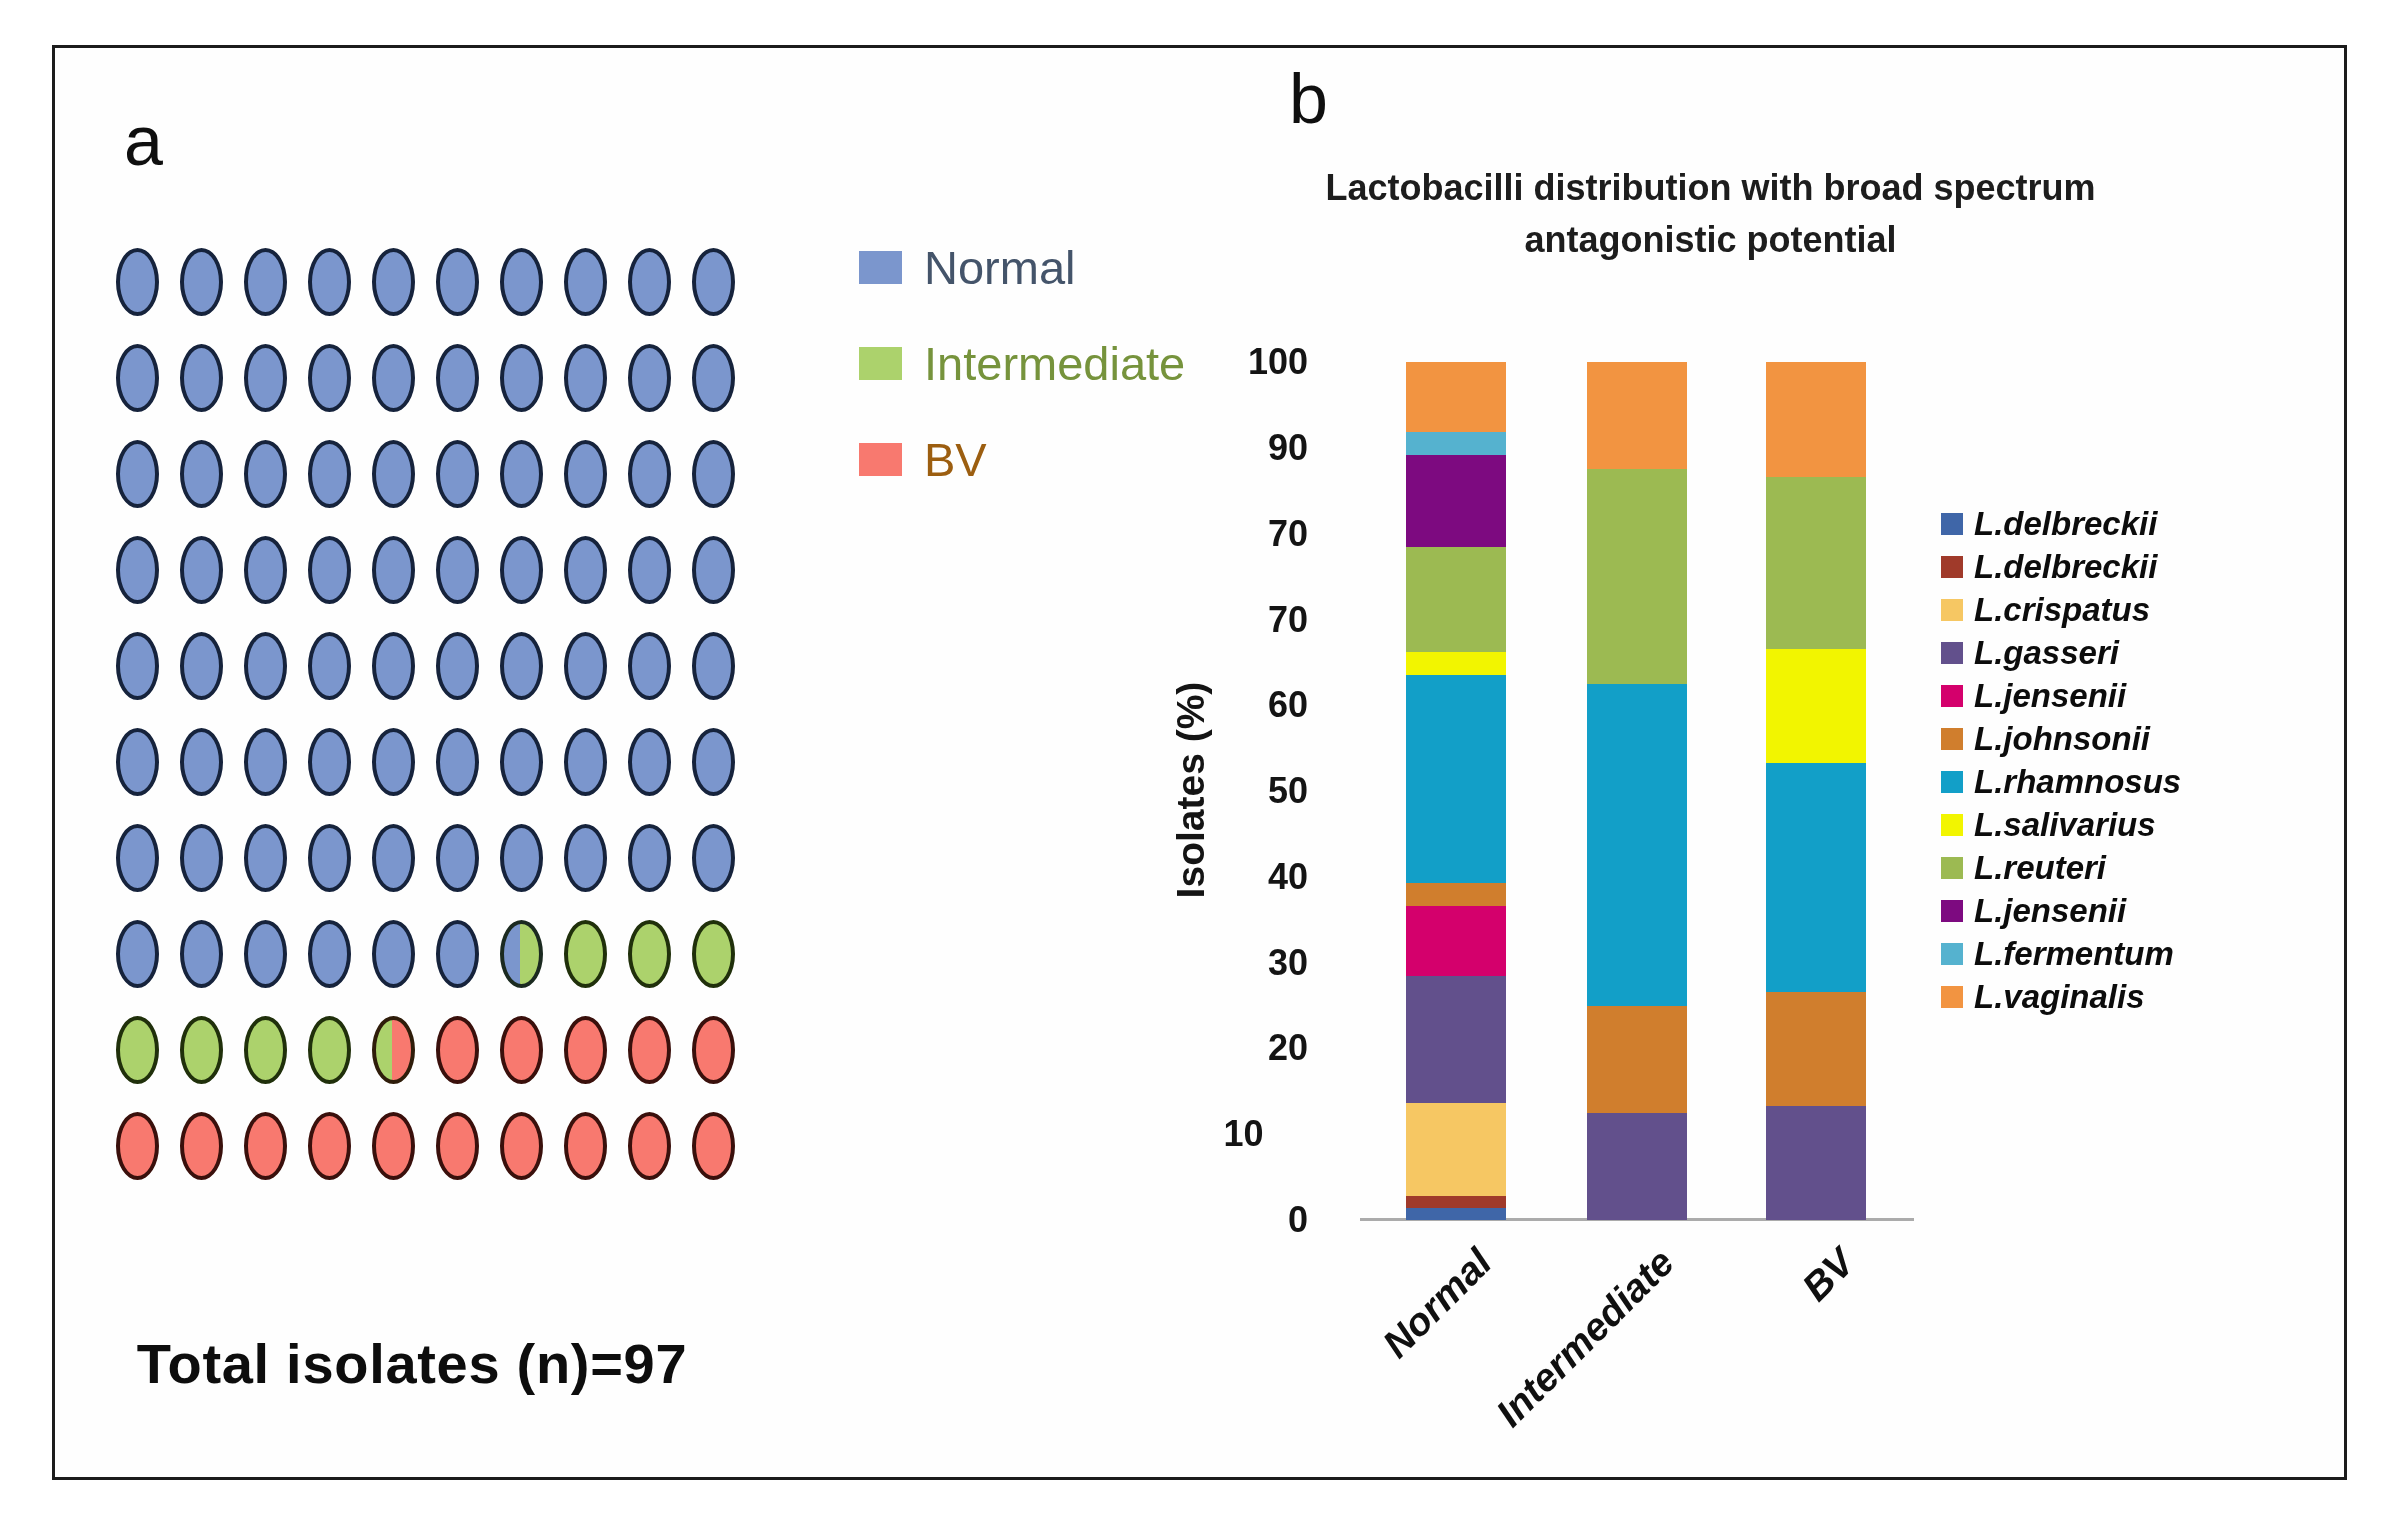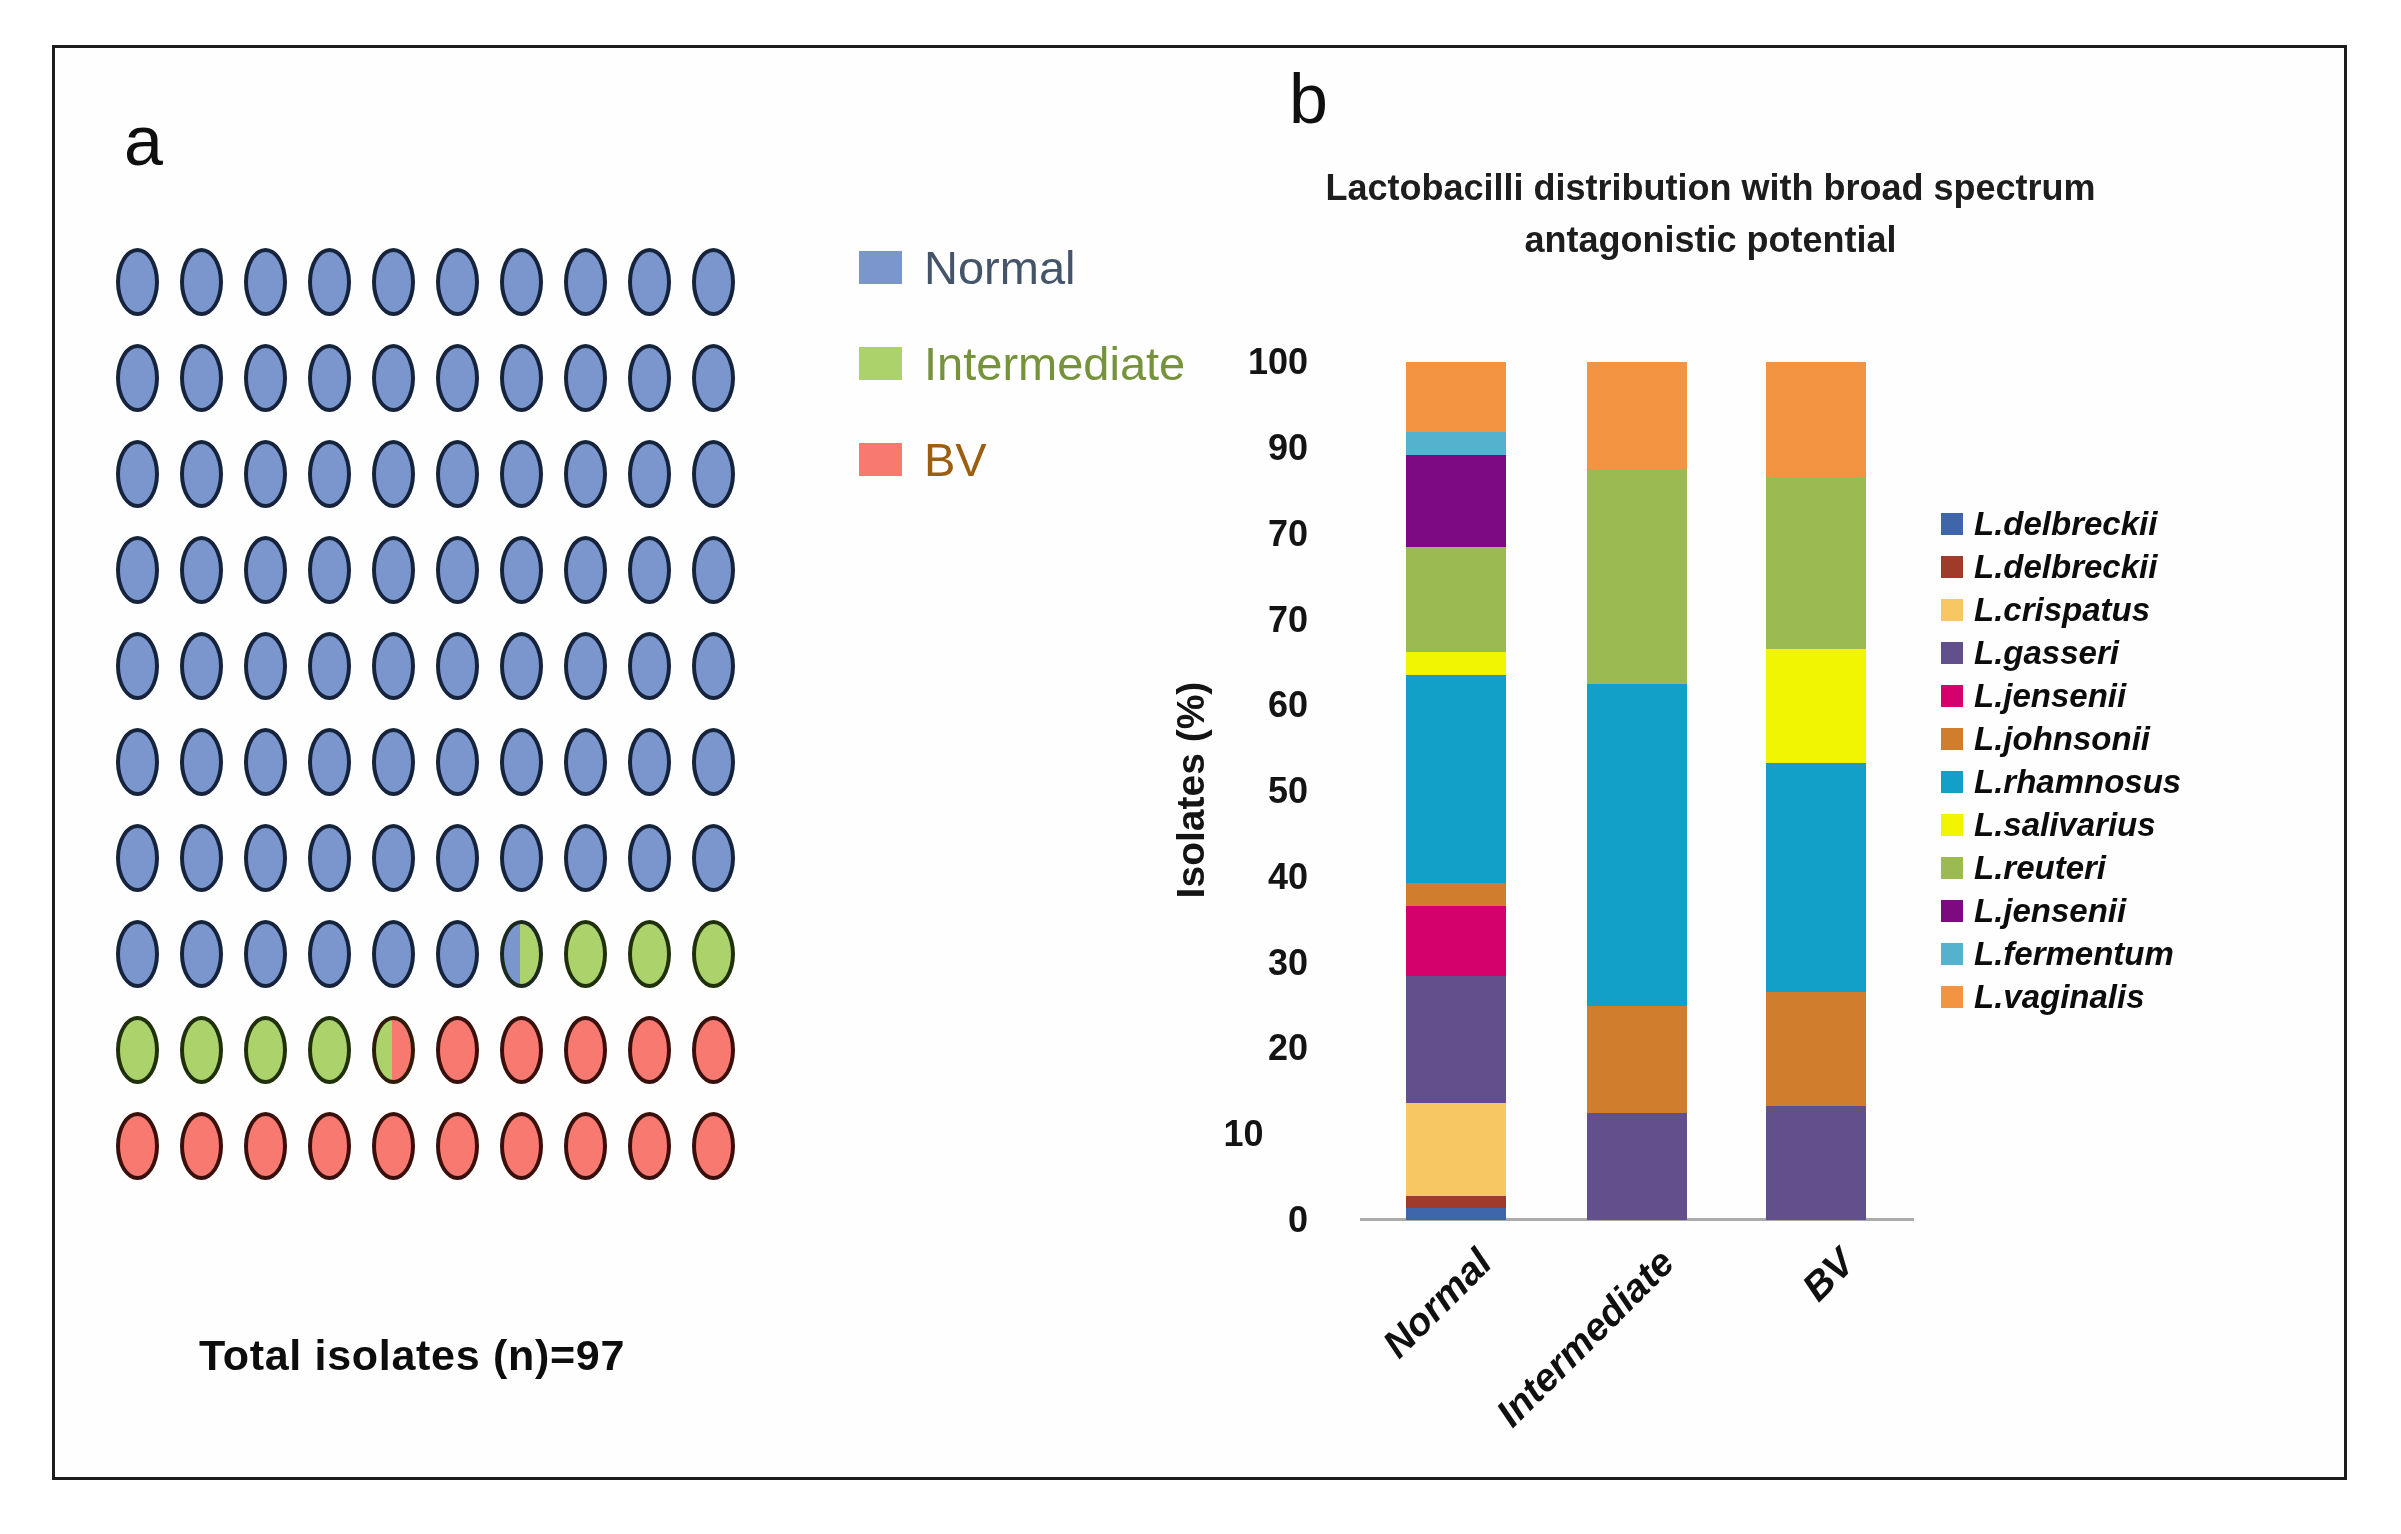--- a/index.html
+++ b/index.html
@@ -24,21 +24,21 @@
   .ellipse{
     width:43px;height:68px;border:4.9px solid #16233c;border-radius:50%;
     box-sizing:border-box;background:#7b96cd;
   }
   .legend-a{position:absolute;left:859px;top:244px;display:flex;flex-direction:column;gap:49px;}
   .legend-a .item{display:flex;align-items:center;gap:22px;}
   .legend-a .swatch{width:43px;height:33px;flex:0 0 43px;}
   .legend-a .lbl{font-size:47px;line-height:1;}
   .total{
     position:absolute;left:112px;top:1331px;width:600px;text-align:center;
-    font-size:43px;font-weight:bold;color:#0d0d0d;letter-spacing:0.7px;
+    font-size:56px;font-weight:bold;color:#0d0d0d;letter-spacing:0.7px;
   }
 
   
   .btitle{
     position:absolute;left:1271px;top:162px;width:879px;text-align:center;
     font-size:36px;font-weight:bold;color:#1d1d1d;line-height:1.45;
   }
   .ylab{
     position:absolute;left:982px;top:769px;width:418px;height:42px;
     transform:rotate(-90deg);transform-origin:center;text-align:center;

